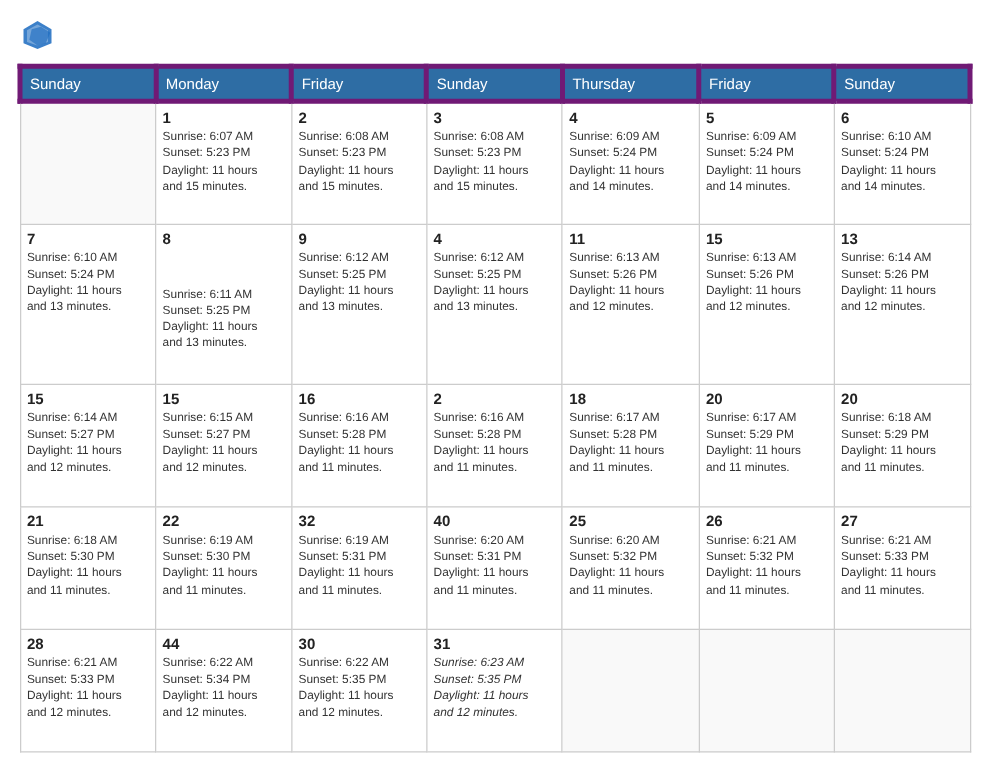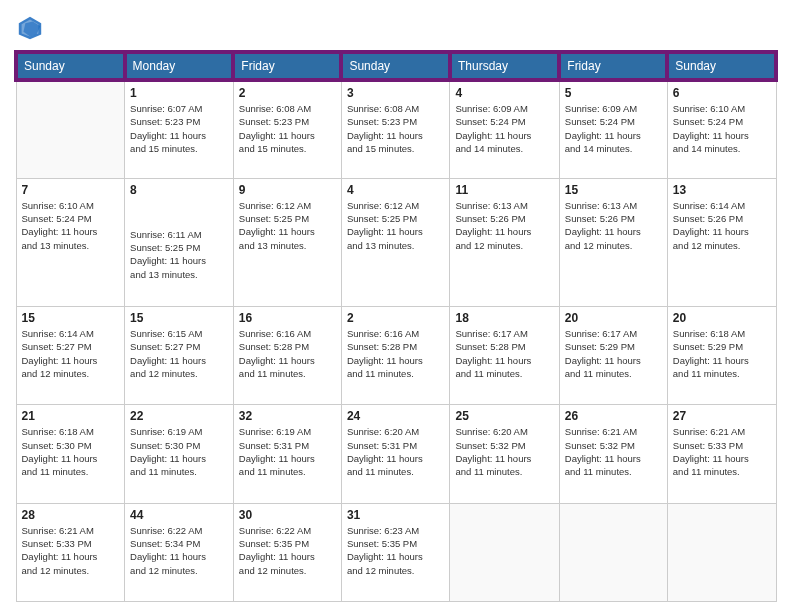--- a/index.html
+++ b/index.html
@@ -296,21 +296,21 @@
 and 11 minutes.</div>
           </td>
           <td>
             <div class="day-number">32</div>
             <div class="day-info" style="white-space: pre-line;">Sunrise: 6:19 AM
 Sunset: 5:31 PM
 Daylight: 11 hours
 and 11 minutes.</div>
           </td>
           <td>
-            <div class="day-number">24</div>
+            <div class="day-number">40</div>
             <div class="day-info" style="white-space: pre-line;">Sunrise: 6:20 AM
 Sunset: 5:31 PM
 Daylight: 11 hours
 and 11 minutes.</div>
           </td>
           <td>
             <div class="day-number">25</div>
             <div class="day-info" style="white-space: pre-line;">Sunrise: 6:20 AM
 Sunset: 5:32 PM
 Daylight: 11 hours
@@ -348,21 +348,21 @@
           </td>
           <td>
             <div class="day-number">30</div>
             <div class="day-info" style="white-space: pre-line;">Sunrise: 6:22 AM
 Sunset: 5:35 PM
 Daylight: 11 hours
 and 12 minutes.</div>
           </td>
           <td>
             <div class="day-number">31</div>
-            <div class="day-info" style="white-space: pre-line;">Sunrise: 6:23 AM
+            <div class="day-info" style="white-space: pre-line; font-style: italic;">Sunrise: 6:23 AM
 Sunset: 5:35 PM
 Daylight: 11 hours
 and 12 minutes.</div>
           </td>
           <td class="empty"></td>
           <td class="empty"></td>
           <td class="empty"></td>
         </tr>
       </tbody>
   </table>

